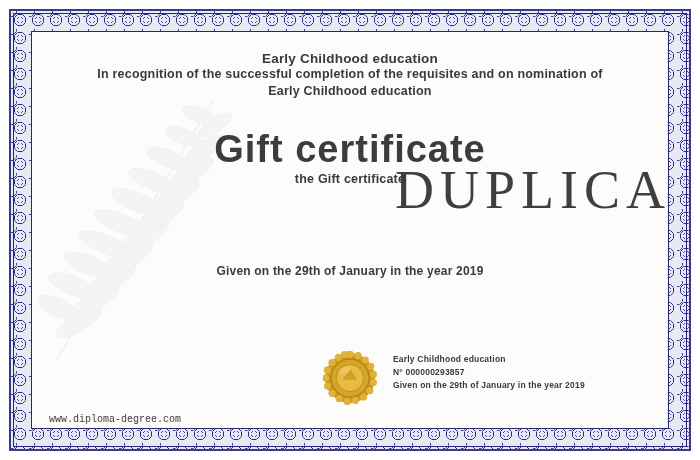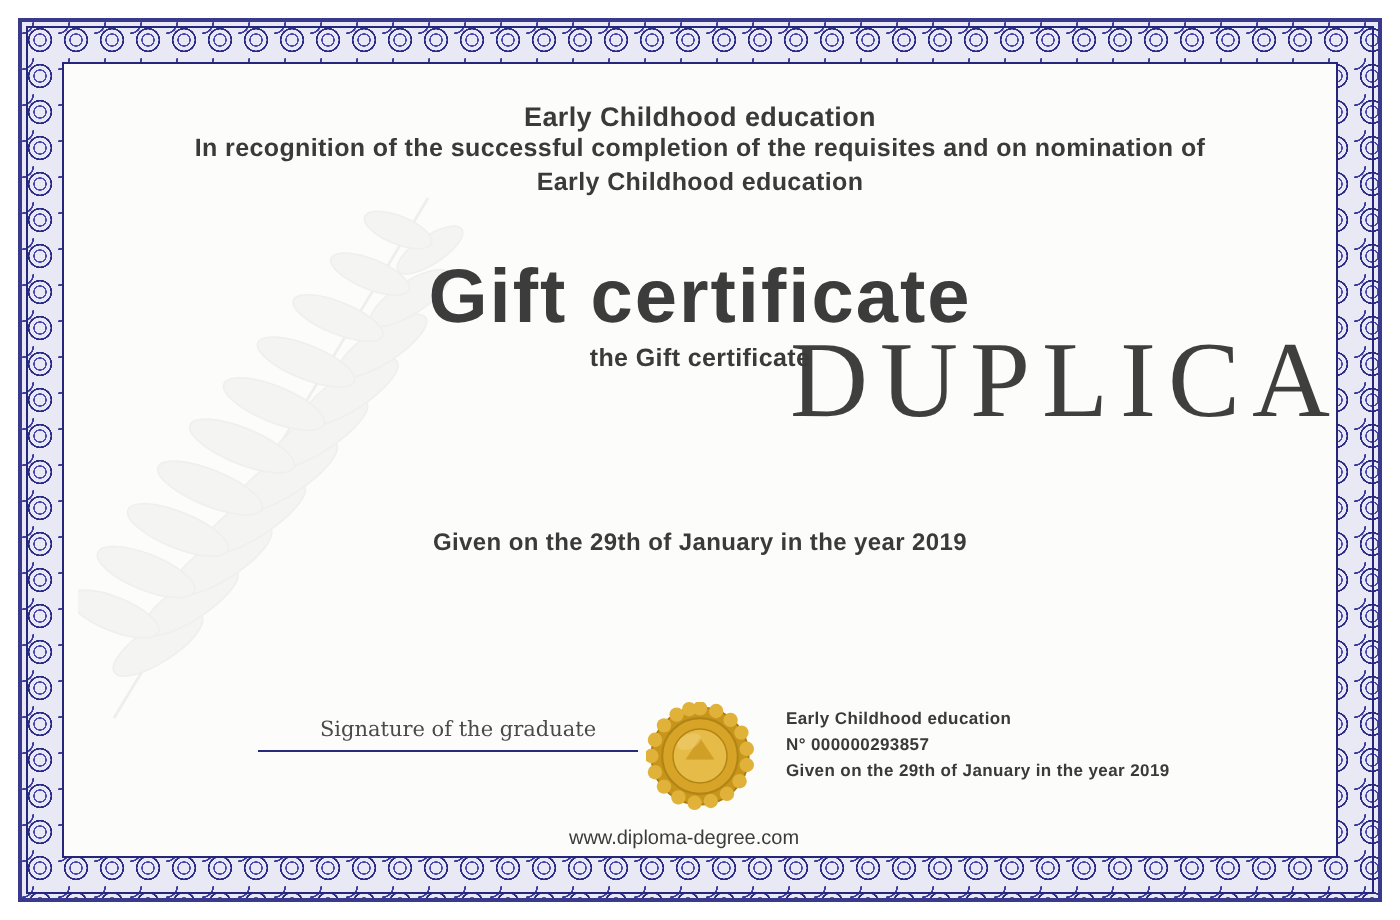--- a/index.html
+++ b/index.html
@@ -174,23 +174,22 @@
     font-size: 8.5px;
     line-height: 1.55;
     white-space: nowrap;
   }
 
   .site {
     position: absolute;
     left: 0;
     right: 16px;
     bottom: -2px;
-    text-align: center;
     font-size: 10px;
-    font-family: Liberation Sans, sans-serif;
+    font-family: Liberation Mono, monospace;
     color: #3c3c3c;
   }
 </style>
 </head>
 <body>
 
 <div class="certificate">
 
   <div class="border-band"></div>
   <div class="hairline-outer"></div>
@@ -236,24 +235,20 @@
 
     <div class="gothic line-body">the Gift certificate</div>
 
     <div class="lower-block">
       <div class="gothic lower-line">Given on the 29th of January in the year 2019</div>
     </div>
   </div>
 
   <div class="footer">
 
-    <div class="sig-left">
-      <div class="sig-label">Signature of the graduate</div>
-      <div class="sig-rule"></div>
-    </div>
 
     <svg class="seal" viewBox="0 0 60 60">
       <g>
         <circle cx="30" cy="30" r="27" fill="#c8951b"></circle>
         <circle cx="30" cy="30" r="27" fill="none" stroke="#a87a12" stroke-width="1"></circle>
         <g fill="#e0b23a">
 
           <circle cx="30" cy="3.5" r="4"></circle>
             <circle cx="39" cy="5" r="4"></circle>
             <circle cx="47" cy="10" r="4"></circle>

